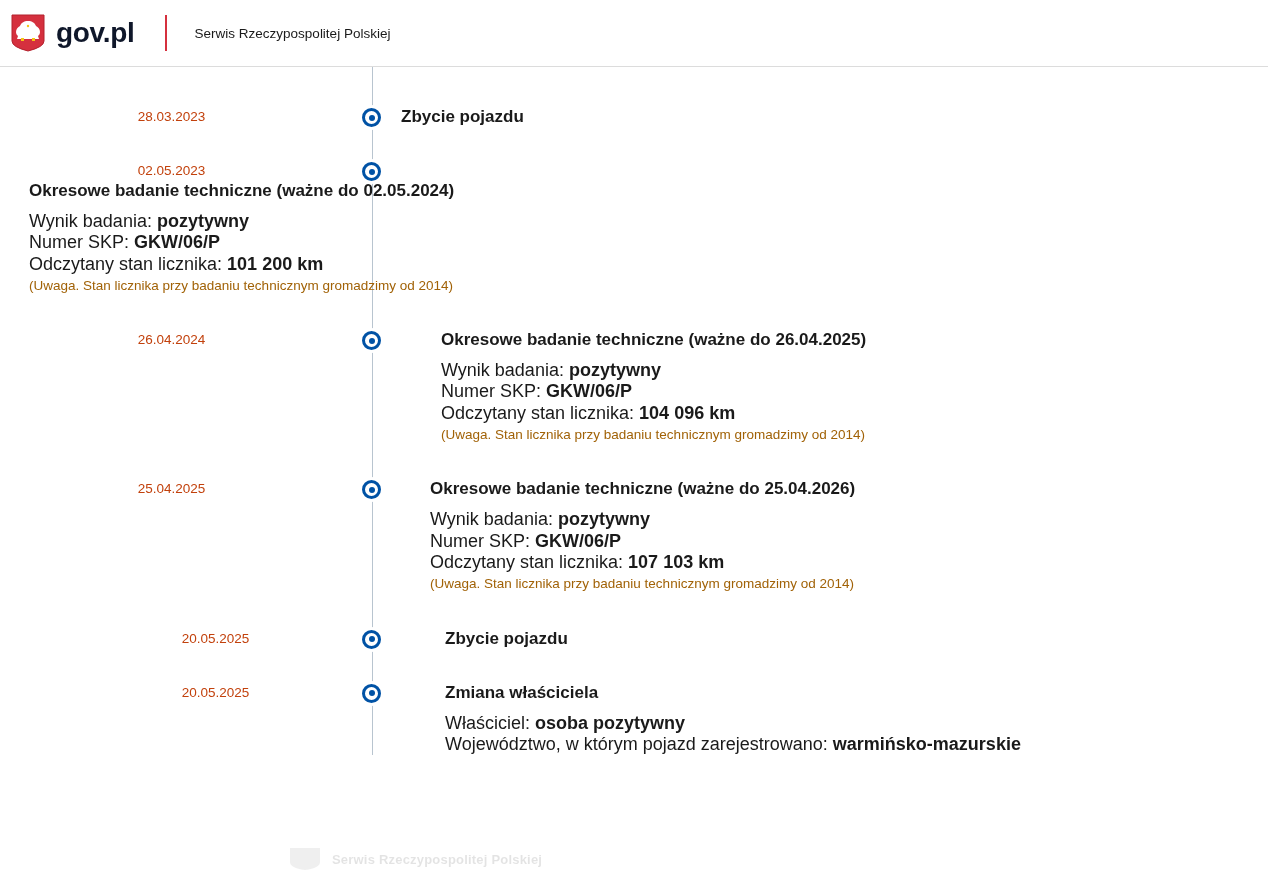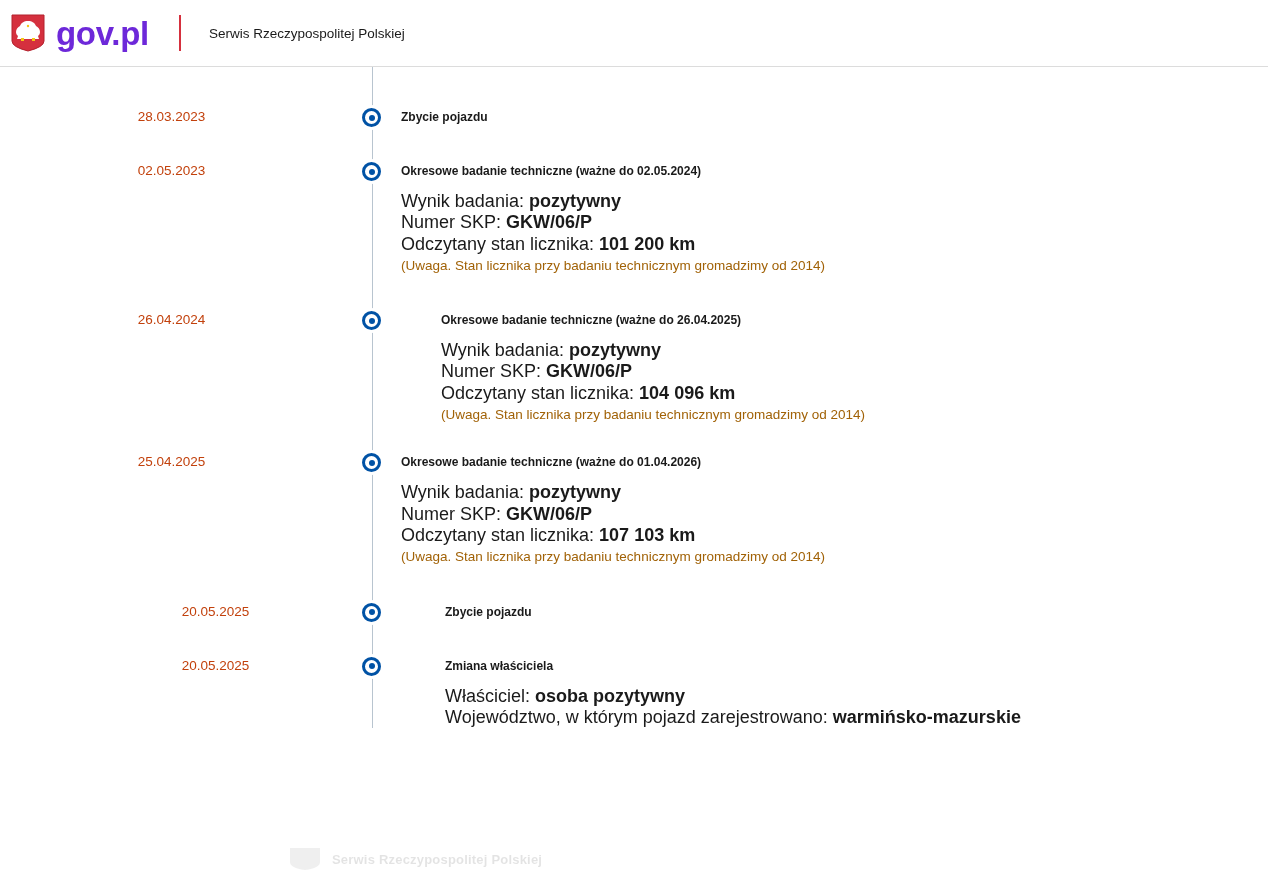--- a/index.html
+++ b/index.html
@@ -30,24 +30,24 @@
   }
   .emblem {
     width: 36px;
     height: 40px;
     position: relative;
     flex: 0 0 auto;
     margin-right: 10px;
   }
   .emblem svg { display: block; }
   .brand {
-    font-size: 33px;
+    font-size: 28px;
     font-weight: bold;
     letter-spacing: -0.3px;
-    color: #6d28d9;
+    color: #0f172a;
     line-height: 1;
   }
   .divider-v {
     width: 2px;
     height: 36px;
     background: #d5303e;
     margin: 0 28px 0 30px;
     flex: 0 0 auto;
   }
   .service-name {
@@ -100,21 +100,21 @@
     width: 6px;
     height: 6px;
     border-radius: 50%;
     background: #0052a5;
   }
   .entry .body {
     padding-left: 29px;
     flex: 1;
   }
   .entry-title {
-    font-size: 12px;
+    font-size: 17px;
     font-weight: bold;
     color: #1a1a1a;
     line-height: 20px;
   }
   .detail-list {
     margin-top: 10px;
   }
   .detail-line {
     font-size: 18px;
     line-height: 21.3px;
@@ -122,23 +122,23 @@
   }
   .detail-line b { font-weight: bold; }
   .detail-note {
     font-size: 13.5px;
     line-height: 21.3px;
     color: #a16207;
   }
 
   
   .e-gap-1 { margin-top: 30px; }
-  .e-gap-2 { margin-top: 34px; }
+  .e-gap-2 { margin-top: 34px; flex-direction: column; }
   .e-gap-3 { margin-top: 34px; gap: 40px; }
-  .e-gap-4 { margin-top: 27px; }
+  .e-gap-4 { margin-top: 34px; gap: 29px; }
   .e-gap-5 { margin-top: 34px; padding-left: 44px; }
 
   
   .footer-faint {
     position: absolute;
     left: 288px;
     bottom: 8px;
     opacity: 0.13;
     display: flex;
     align-items: center;
@@ -224,21 +224,21 @@
           </div>
           <div class="detail-note">(Uwaga. Stan licznika przy badaniu technicznym gromadzimy od 2014)</div>
         </div>
       </div>
     </div>
 
     <div class="entry e-gap-4">
       <div class="date">25.04.2025</div>
       <div class="dot"></div>
       <div class="body">
-        <div class="entry-title">Okresowe badanie techniczne (ważne do 01.04.2026)</div>
+        <div class="entry-title">Okresowe badanie techniczne (ważne do 25.04.2026)</div>
         <div class="detail-list">
           <div class="detail-line">
             <span>Wynik badania: </span><b>pozytywny</b>
           </div>
           <div class="detail-line">
             <span>Numer SKP: </span><b>GKW/06/P</b>
           </div>
           <div class="detail-line">
             <span>Odczytany stan licznika: </span><b>107 103 km</b>
           </div>

